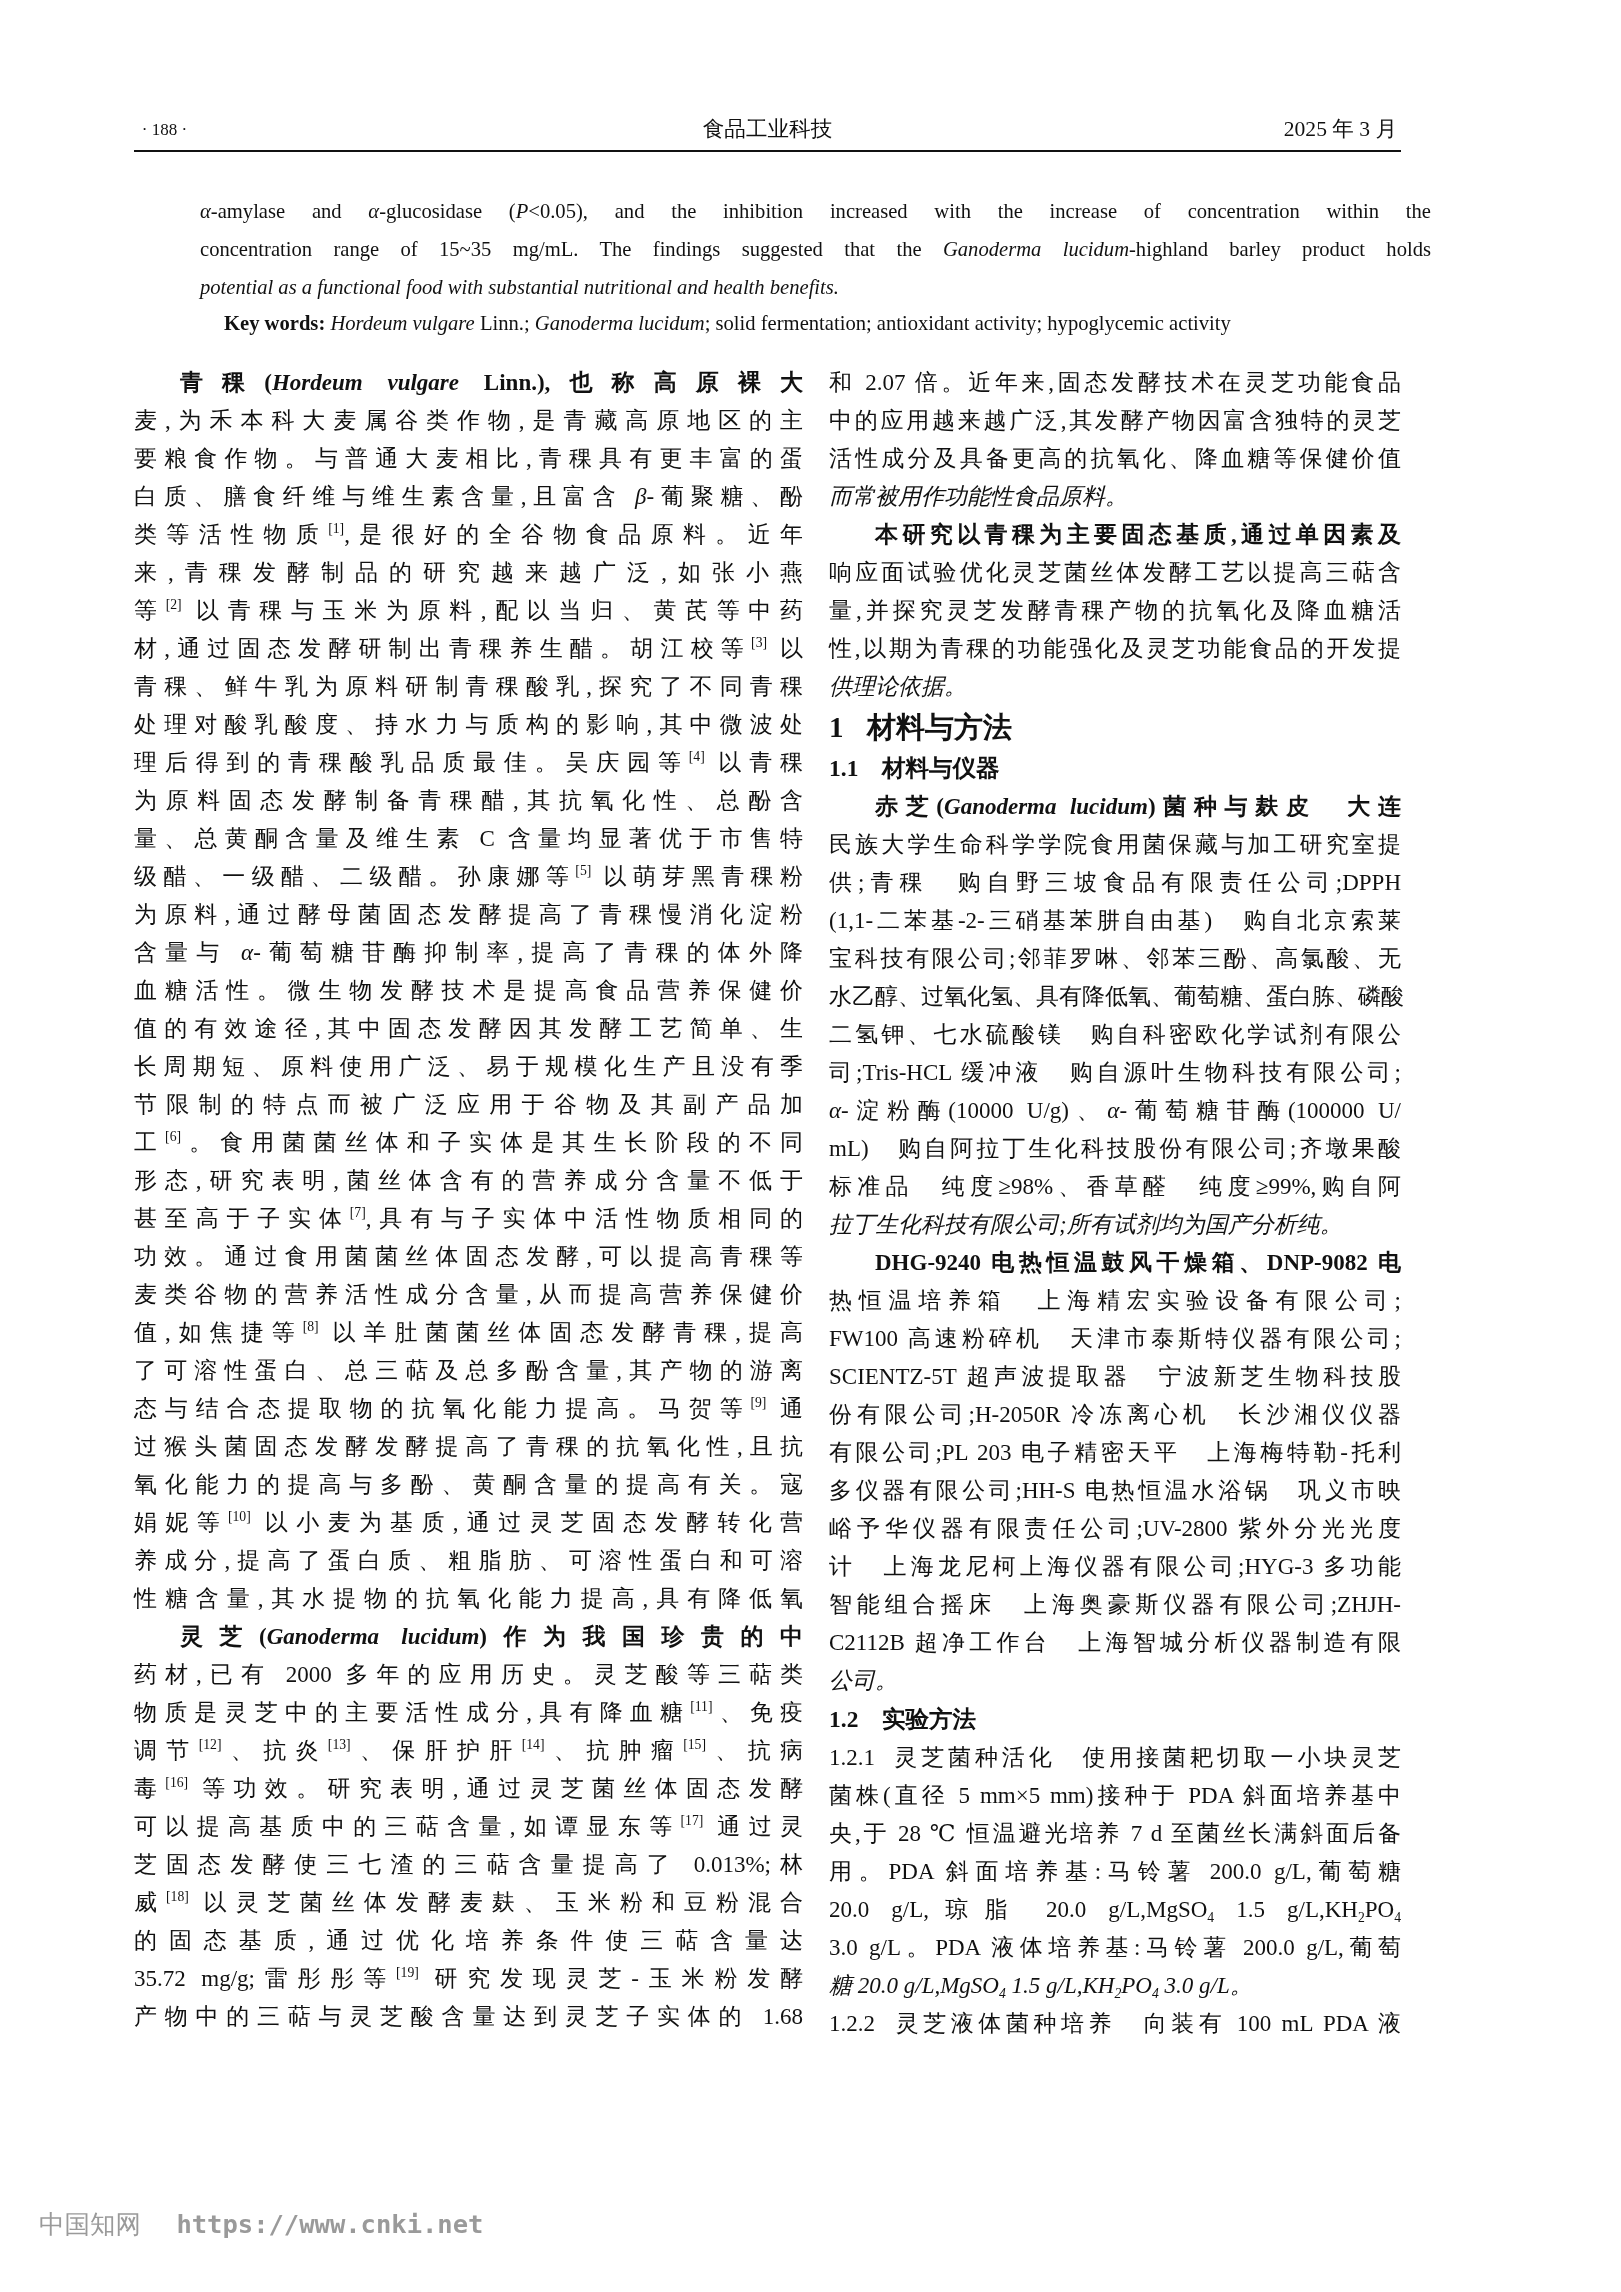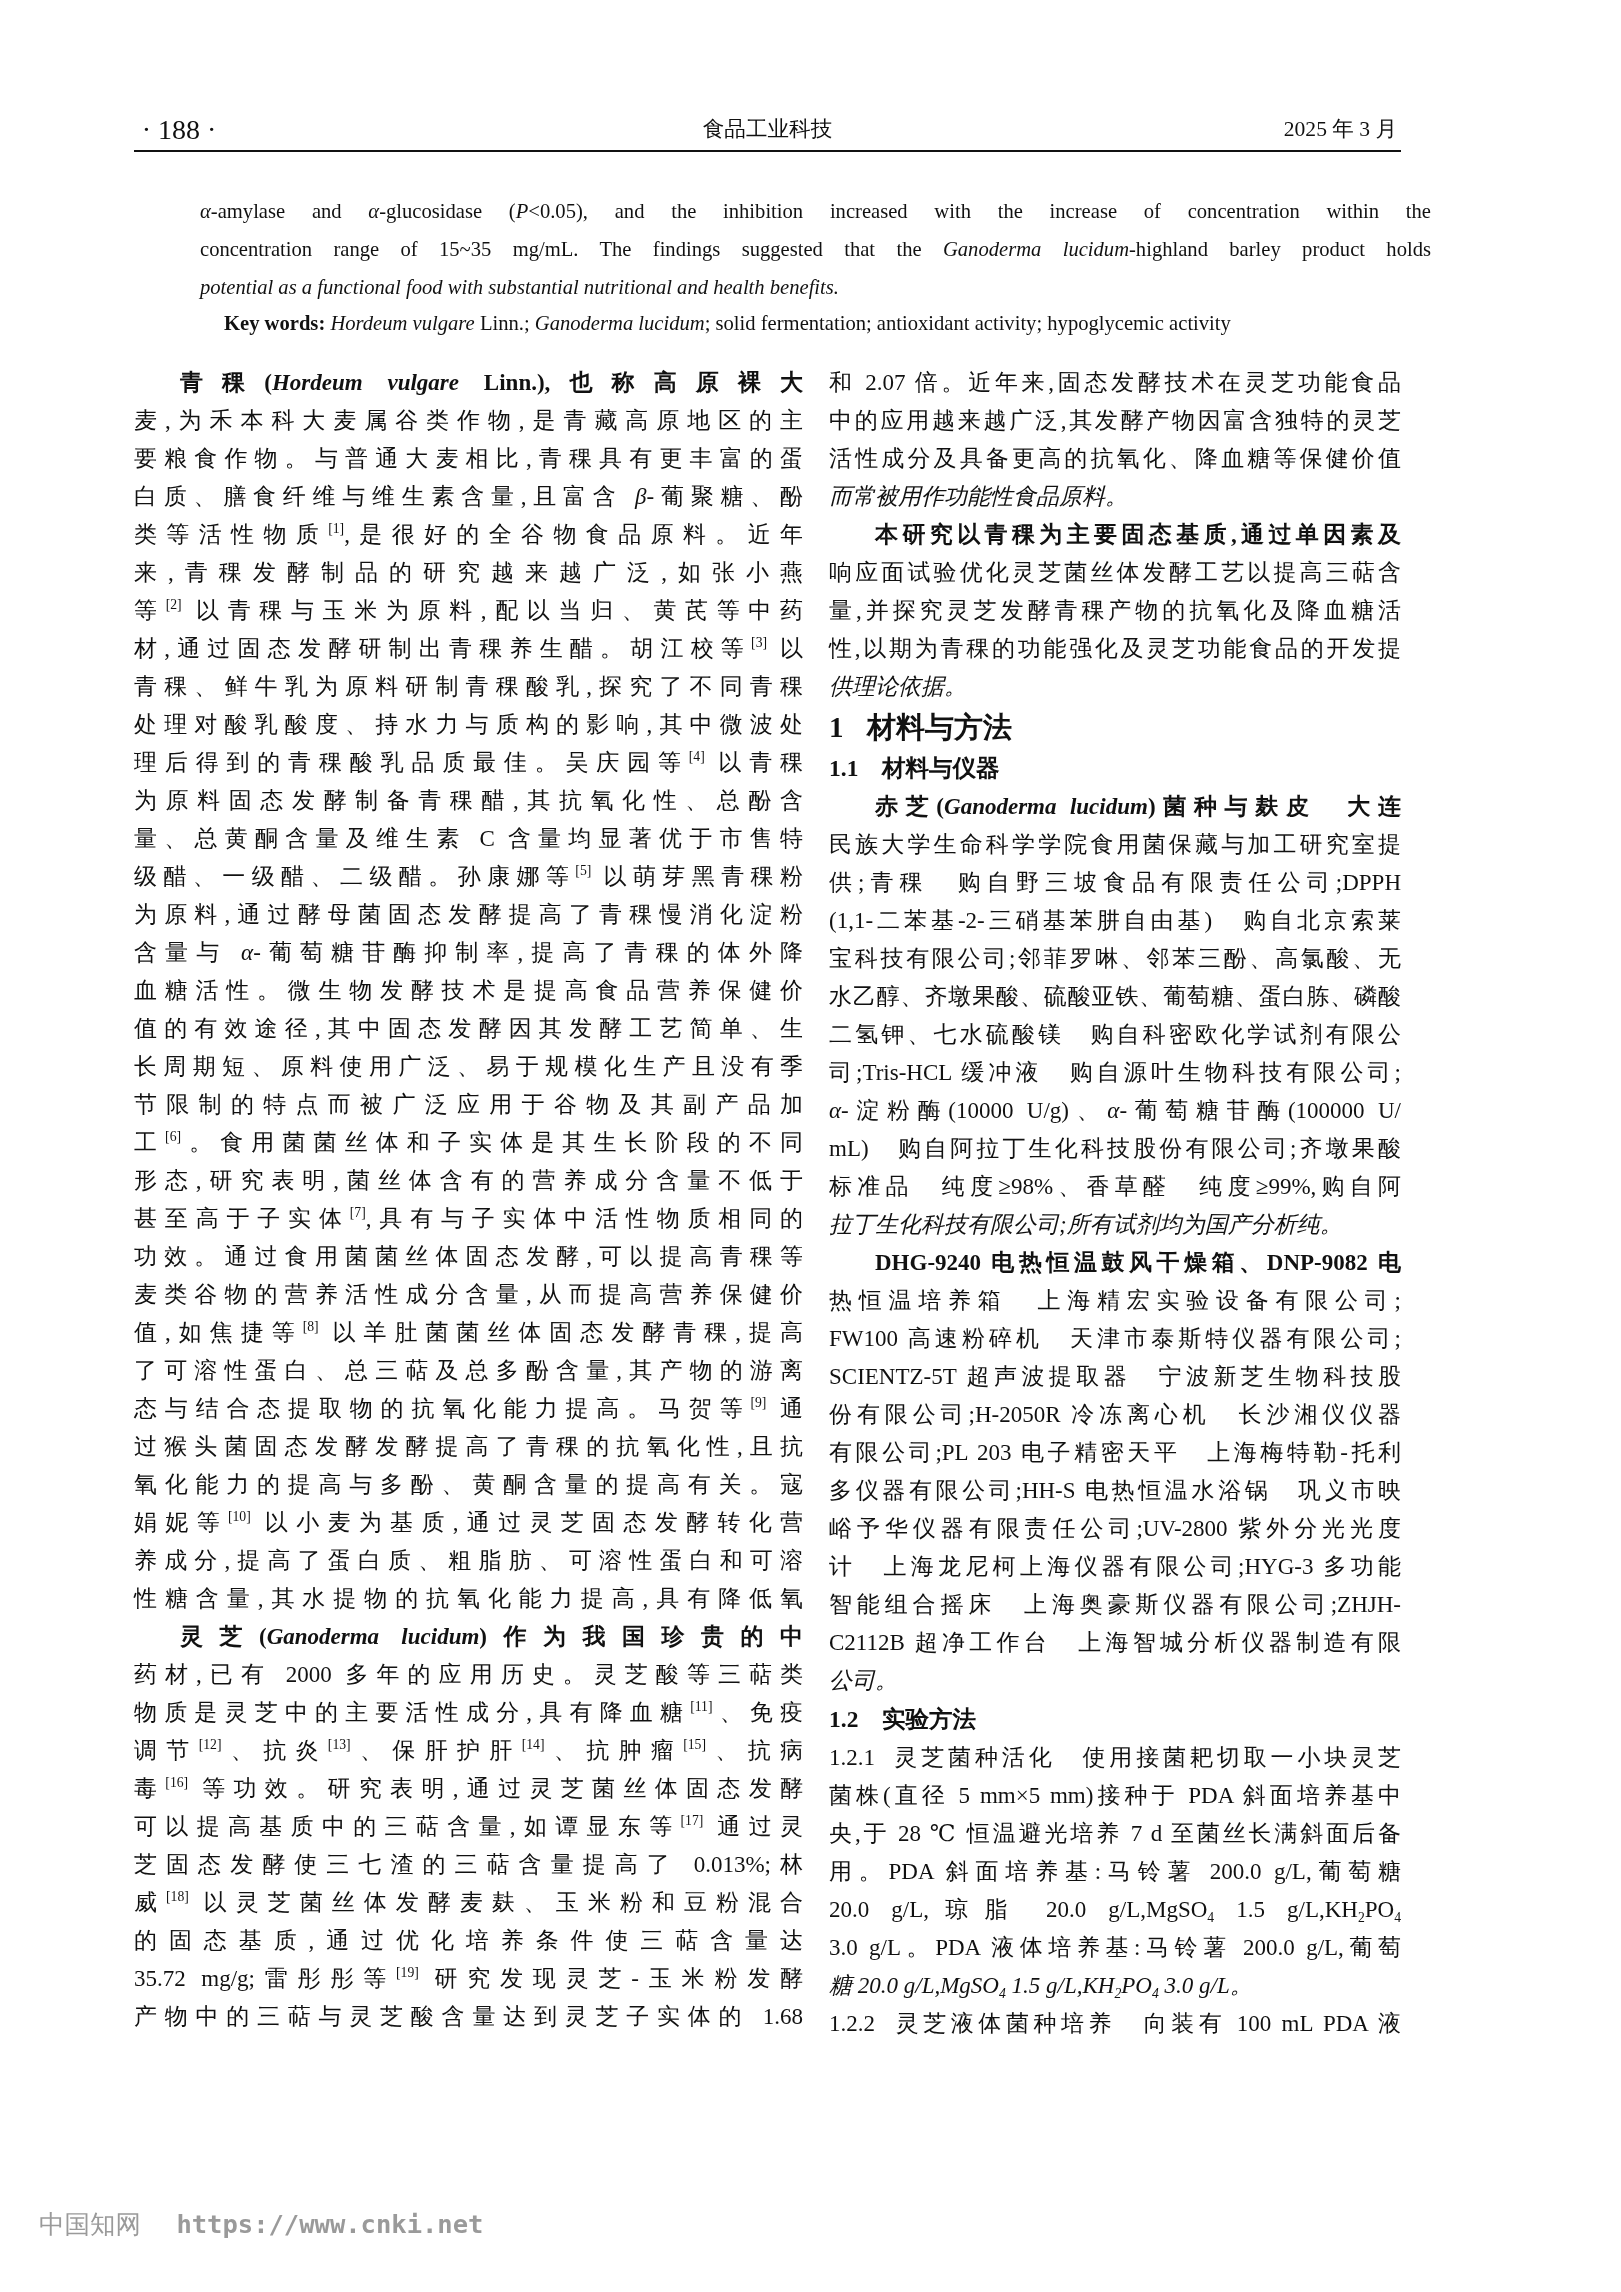--- a/index.html
+++ b/index.html
@@ -1,21 +1,21 @@
 <!DOCTYPE html>
 <html><head>
 <meta charset="utf-8">
 <style>
   html, body { margin: 0; padding: 0; background: #ffffff; }
   body {
     width: 1621px; height: 2293px; position: relative; overflow: hidden;
     font-family: "Liberation Serif", "DejaVu Serif", serif; color: #111;
   }
   .header { position: absolute; left: 134px; top: 110px; width: 1267px; height: 39px; }
-  .header .pg { position: absolute; left: 7.8px; top: 0; font-size: 28px; line-height: 39px; }
+  .header .pg { position: absolute; left: 7.8px; top: 0; font-size: 17px; line-height: 39px; }
   .header .jn { position: absolute; left: 0; right: 0; top: 0; text-align: center; font-size: 21.6px; line-height: 39px; }
   .header .dt { position: absolute; right: 3.9px; top: 0; font-size: 21.6px; line-height: 39px; }
   .rule { position: absolute; left: 134px; top: 150px; width: 1267px; height: 2px; background: #111; }
 
   .abstract { position: absolute; left: 200px; top: 192px; width: 1231px; font-size: 20.6px; line-height: 38px; text-align: justify; }
   .abstract p { margin: 0; }
   .keywords { position: absolute; left: 200px; top: 305px; width: 1231px; font-size: 20.6px; line-height: 37px; white-space: nowrap; margin-left: 24px; }
   .keywords b { font-weight: bold; }
 
   .col { position: absolute; top: 364px; font-size: 23px; line-height: 38px; text-align: justify; }
@@ -112,21 +112,21 @@
     <span class="line">量,并探究灵芝发酵青稞产物的抗氧化及降血糖活</span>
     <span class="line">性,以期为青稞的功能强化及灵芝功能食品的开发提</span>
     <span class="line last">供理论依据。</span>
     <span class="h1"><span class="num">1</span>材料与方法</span>
     <span class="h2"><span class="num">1.1</span>材料与仪器</span>
     <span class="line indent">赤芝(<i>Ganoderma lucidum</i>)菌种与麸皮　大连</span>
     <span class="line">民族大学生命科学学院食用菌保藏与加工研究室提</span>
     <span class="line">供;青稞　购自野三坡食品有限责任公司;DPPH</span>
     <span class="line">(1,1-二苯基-2-三硝基苯肼自由基)　购自北京索莱</span>
     <span class="line">宝科技有限公司;邻菲罗啉、邻苯三酚、高氯酸、无</span>
-    <span class="line">水乙醇、齐墩果酸、硫酸亚铁、葡萄糖、蛋白胨、磷酸</span>
+    <span class="line">水乙醇、过氧化氢、具有降低氧、葡萄糖、蛋白胨、磷酸</span>
     <span class="line">二氢钾、七水硫酸镁　购自科密欧化学试剂有限公</span>
     <span class="line">司;Tris-HCL 缓冲液　购自源叶生物科技有限公司;</span>
     <span class="line"><i>α</i>-淀粉酶(10000 U/g)、<i>α</i>-葡萄糖苷酶(100000 U/</span>
     <span class="line">mL)　购自阿拉丁生化科技股份有限公司;齐墩果酸</span>
     <span class="line">标准品　纯度≥98%、香草醛　纯度≥99%,购自阿</span>
     <span class="line last">拉丁生化科技有限公司;所有试剂均为国产分析纯。</span>
     <span class="line indent">DHG-9240 电热恒温鼓风干燥箱、DNP-9082 电</span>
     <span class="line">热恒温培养箱　上海精宏实验设备有限公司;</span>
     <span class="line">FW100 高速粉碎机　天津市泰斯特仪器有限公司;</span>
     <span class="line">SCIENTZ-5T 超声波提取器　宁波新芝生物科技股</span>

